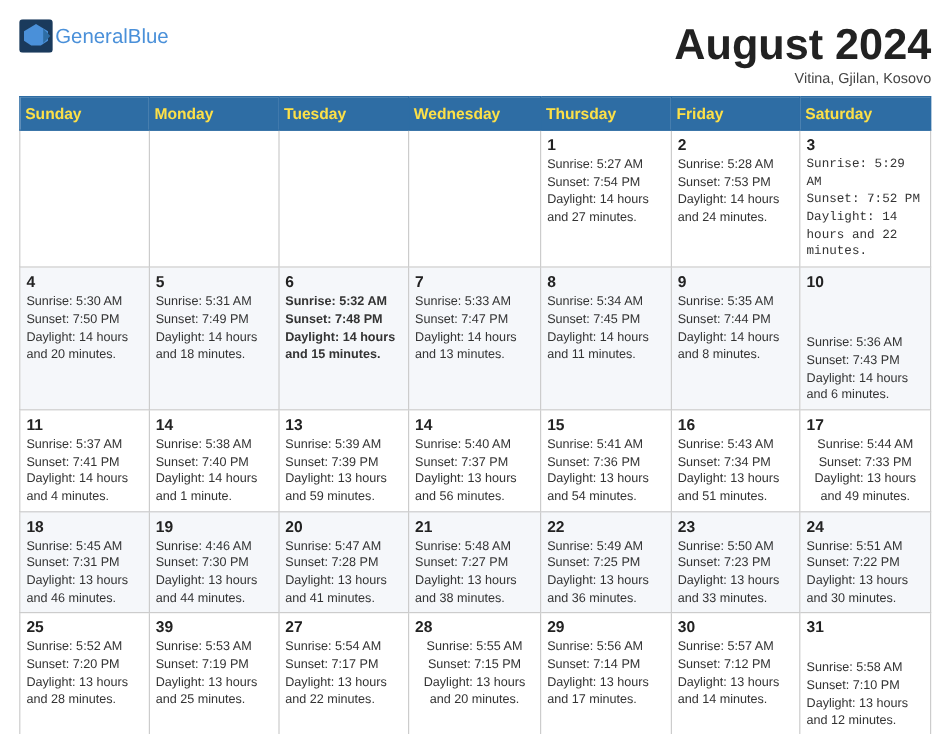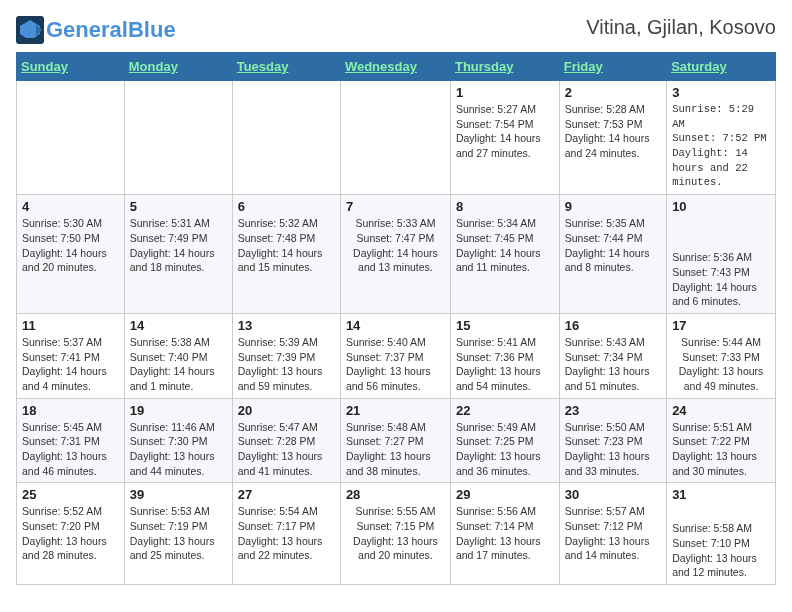--- a/index.html
+++ b/index.html
@@ -14,59 +14,58 @@
       display: flex;
       justify-content: space-between;
       align-items: flex-start;
       margin-bottom: 8px;
     }
     .logo {
       display: flex;
       align-items: center;
     }
     .logo-text {
-      font-size: 22px;
-      font-weight: bold;
+      font-size: 17px;
+      font-weight: normal;
       color: #1a3a5c;
       line-height: 1;
     }
     .logo-text span {
       color: #4a90d9;
     }
     .logo-icon {
       width: 28px;
       height: 28px;
       margin-right: 2px;
     }
     .title-block {
       text-align: right;
     }
     .month-title {
       font-size: 36px;
       font-weight: bold;
       color: #222;
     }
     .location {
-      font-size: 20px;
+      font-size: 12px;
       color: #444;
     }
     table {
       width: 100%;
       border-collapse: collapse;
       font-size: 11px;
     }
     thead tr th {
       background-color: #2e6da4;
-      color: #86efac;
+      color: #fde047;
       padding: 6px 4px;
       text-align: left;
       font-size: 13px;
       font-weight: bold;
       border: 1px solid #2e6da4;
-      text-decoration: underline;
     }
     tbody tr td {
       border: 1px solid #ccc;
       vertical-align: top;
       padding: 4px 5px;
       width: 113px;
       min-height: 70px;
       height: 80px;
       background: #fff;
     }
@@ -99,20 +98,21 @@
       <polygon points="14,4 24,10 24,18 18,22 10,22 4,18 4,10" fill="#4a90d9"></polygon>
       <polygon points="20,8 26,14 20,20" fill="#2e6da4"></polygon>
     </svg>
     <div>
       <div class="logo-text">
         <span>General</span><span style="color:#4a90d9">Blue</span>
       </div>
     </div>
   </div>
   <div class="title-block">
+    <div class="month-title">August 2024</div>
     <div class="location">Vitina, Gjilan, Kosovo</div>
   </div>
 </div>
 
 <table>
   <thead>
     <tr>
     <th>Sunday</th>
         <th>Monday</th>
         <th>Tuesday</th>
@@ -155,27 +155,27 @@
 Daylight: 14 hours and 20 minutes.</div>
         </td>
         <td>
           <span class="day-num">5</span>
           <div class="day-info" style="white-space: pre-line;">Sunrise: 5:31 AM
 Sunset: 7:49 PM
 Daylight: 14 hours and 18 minutes.</div>
         </td>
         <td>
           <span class="day-num">6</span>
-          <div class="day-info" style="white-space: pre-line;">Sunrise: 5:32 AM
+          <div class="day-info" style="white-space: pre-line; font-weight: bold;">Sunrise: 5:32 AM
 Sunset: 7:48 PM
 Daylight: 14 hours and 15 minutes.</div>
         </td>
         <td>
           <span class="day-num">7</span>
-          <div class="day-info" style="white-space: pre-line; text-align: center;">Sunrise: 5:33 AM
+          <div class="day-info" style="white-space: pre-line;">Sunrise: 5:33 AM
 Sunset: 7:47 PM
 Daylight: 14 hours and 13 minutes.</div>
         </td>
         <td>
           <span class="day-num">8</span>
           <div class="day-info" style="white-space: pre-line;">Sunrise: 5:34 AM
 Sunset: 7:45 PM
 Daylight: 14 hours and 11 minutes.</div>
         </td>
         <td>
@@ -237,21 +237,21 @@
       </tr>
       <tr>
         <td>
           <span class="day-num">18</span>
           <div class="day-info" style="white-space: pre-line;">Sunrise: 5:45 AM
 Sunset: 7:31 PM
 Daylight: 13 hours and 46 minutes.</div>
         </td>
         <td>
           <span class="day-num">19</span>
-          <div class="day-info" style="white-space: pre-line;">Sunrise: 11:46 AM
+          <div class="day-info" style="white-space: pre-line;">Sunrise: 4:46 AM
 Sunset: 7:30 PM
 Daylight: 13 hours and 44 minutes.</div>
         </td>
         <td>
           <span class="day-num">20</span>
           <div class="day-info" style="white-space: pre-line;">Sunrise: 5:47 AM
 Sunset: 7:28 PM
 Daylight: 13 hours and 41 minutes.</div>
         </td>
         <td>

